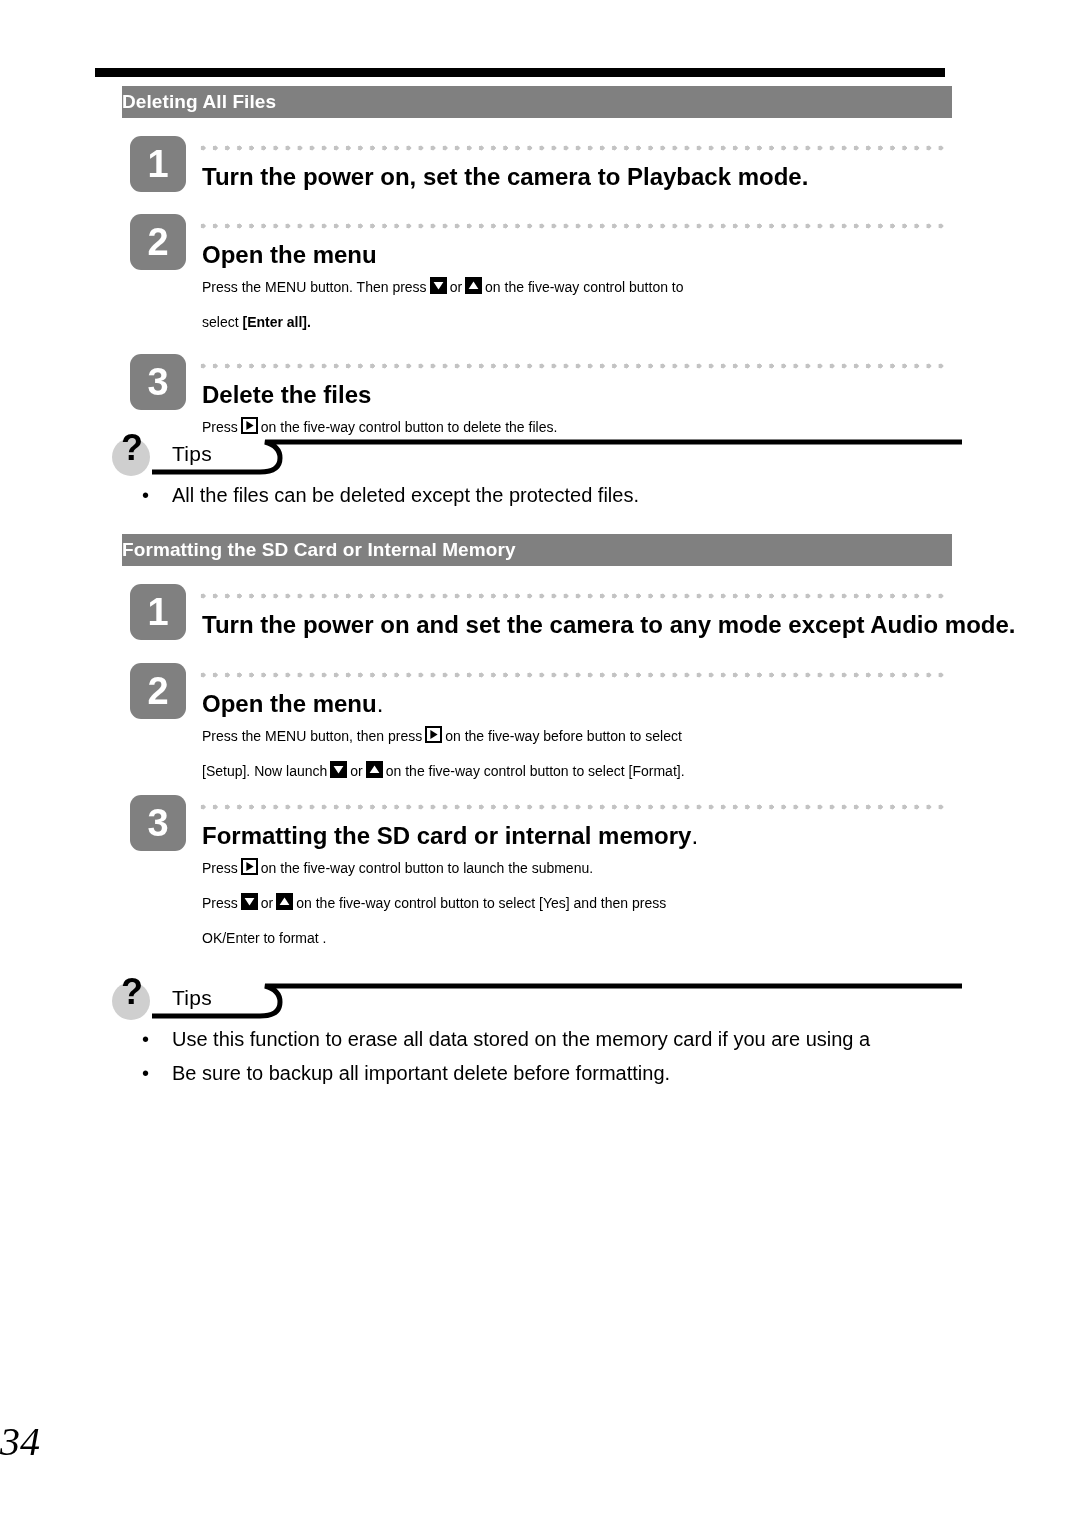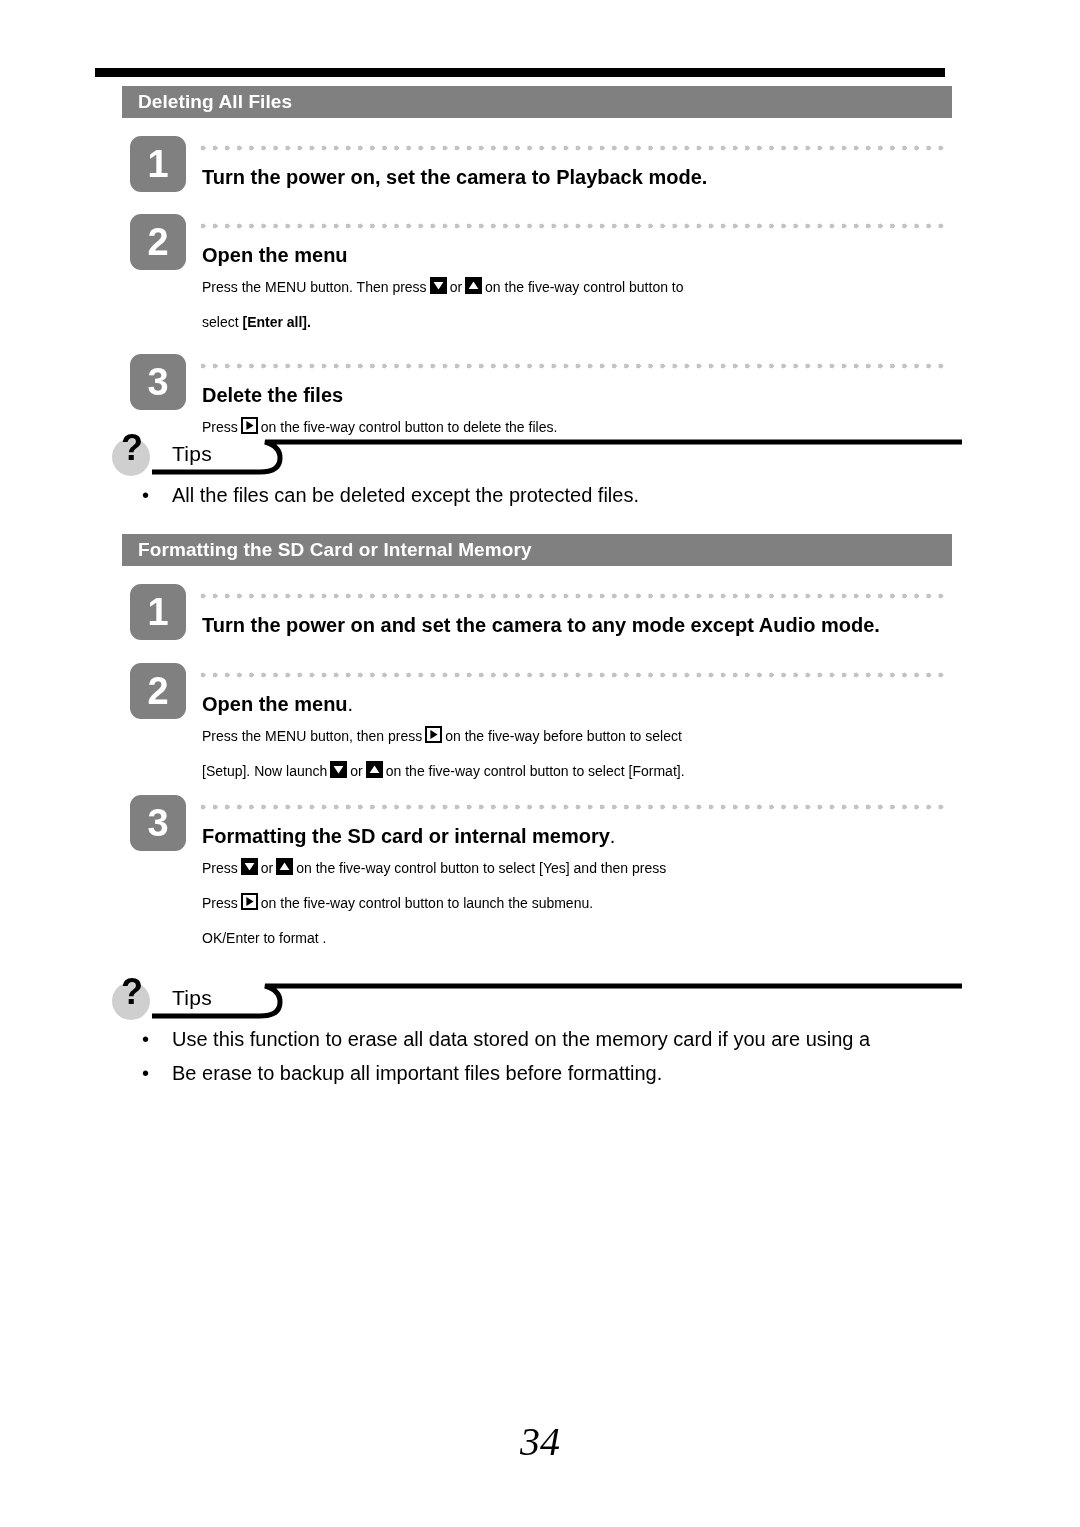--- a/index.html
+++ b/index.html
@@ -40,21 +40,21 @@
     width: 830px;
     height: 32px;
     background: #808080;
     display: flex;
     align-items: center;
   }
   .section-bar .section-title {
     color: #ffffff;
     font-size: 19px;
     font-weight: bold;
-    padding-left: 16px;
+    padding-left: 0;
     letter-spacing: 0.1px;
     white-space: nowrap;
   }
   #section-bar-1 { top: 86px; }
   #section-bar-2 { top: 534px; }
 
   
   .step {
     position: absolute;
     left: 130px;
@@ -87,21 +87,21 @@
     background-size: 12.1px 6px;
     background-repeat: repeat-x;
   }
   .step-body {
     position: absolute;
     left: 72px;
     top: 26px;
     width: 750px;
   }
   .step-title {
-    font-size: 20px;
+    font-size: 24px;
     font-weight: bold;
     line-height: 30px;
     margin: 0;
     white-space: nowrap;
   }
   .step-line {
     font-size: 14px;
     line-height: 35px;
     margin: 0;
     white-space: nowrap;
@@ -187,21 +187,20 @@
 
   #tips-1 { top: 432px; }
   #tips-2 { top: 976px; }
 
   
   .page-number {
     position: absolute;
     left: 0;
     top: 1418px;
     width: 1080px;
-    text-align: center;
     font-size: 40px;
     font-style: italic;
     font-family: "Liberation Serif", serif;
     color: #000000;
   }
 </style>
 </head>
 <body>
 
 <div class="page">
@@ -293,45 +292,45 @@
             </svg></span><span>on the five-way control button to select [Format].</span></p>
     </div>
   </div>
 
   <div class="step" style="top:795px;">
     <div class="step-badge">3</div>
     <div class="step-dots"></div>
     <div class="step-body">
       <p class="step-title"><span>Formatting the SD card or internal memory</span><span style="font-weight:normal">.</span></p>
       <p class="step-line"><span>Press</span><span class="key"><svg width="17" height="17" viewBox="0 0 17 17">
-              <rect x="0.5" y="0.5" width="16" height="16" fill="#000" stroke="#000"></rect>
-              <polygon points="3.6,5 13.4,5 8.5,12.6" fill="#fff"></polygon>
-            </svg></span><span>or</span><span class="key"><svg width="17" height="17" viewBox="0 0 17 17">
-              <rect x="0.5" y="0.5" width="16" height="16" fill="#000" stroke="#000"></rect>
-              <polygon points="8.5,4.4 13.4,12 3.6,12" fill="#fff"></polygon>
-            </svg></span><span>on the five-way control button to select [Yes] and then press</span></p>
-      <p class="step-line"><span>Press</span><span class="key"><svg width="17" height="17" viewBox="0 0 17 17">
               <rect x="1" y="1" width="15" height="15" fill="#fff" stroke="#000" stroke-width="2"></rect>
               <polygon points="5.4,3.9 12.6,8.5 5.4,13.1" fill="#000"></polygon>
             </svg></span><span>on the five-way control button to launch the submenu.</span></p>
+      <p class="step-line"><span>Press</span><span class="key"><svg width="17" height="17" viewBox="0 0 17 17">
+              <rect x="0.5" y="0.5" width="16" height="16" fill="#000" stroke="#000"></rect>
+              <polygon points="3.6,5 13.4,5 8.5,12.6" fill="#fff"></polygon>
+            </svg></span><span>or</span><span class="key"><svg width="17" height="17" viewBox="0 0 17 17">
+              <rect x="0.5" y="0.5" width="16" height="16" fill="#000" stroke="#000"></rect>
+              <polygon points="8.5,4.4 13.4,12 3.6,12" fill="#fff"></polygon>
+            </svg></span><span>on the five-way control button to select [Yes] and then press</span></p>
       <p class="step-line">OK/Enter to format .</p>
     </div>
   </div>
 
   <div class="tips" id="tips-2">
     <div class="tips-head">
       <svg class="tips-rule" viewBox="0 0 822 46" preserveAspectRatio="none">
         <path d="M 12 40 L 120 40 Q 140 40 140 26 Q 140 14 125 10 L 890 10" fill="none" stroke="#000" stroke-width="5"></path>
         <circle cx="880" cy="10" r="9" fill="#000"></circle>
       </svg>
       <div class="tips-bubble"></div>
       <div class="tips-qmark">?</div>
       <div class="tips-label">Tips</div>
     </div>
     <div class="tips-list">
       <p class="tips-item"><span class="bull">•</span><span>Use this function to erase all data stored on the memory card if you are using a</span><br></p>
-      <p class="tips-item"><span class="bull">•</span><span>Be erase to backup all important files before formatting.</span></p>
+      <p class="tips-item"><span class="bull">•</span><span>Be sure to backup all important delete before formatting.</span></p>
     </div>
   </div>
 
   <div class="page-number">34</div>
 
 </div>
 
 </body></html>

